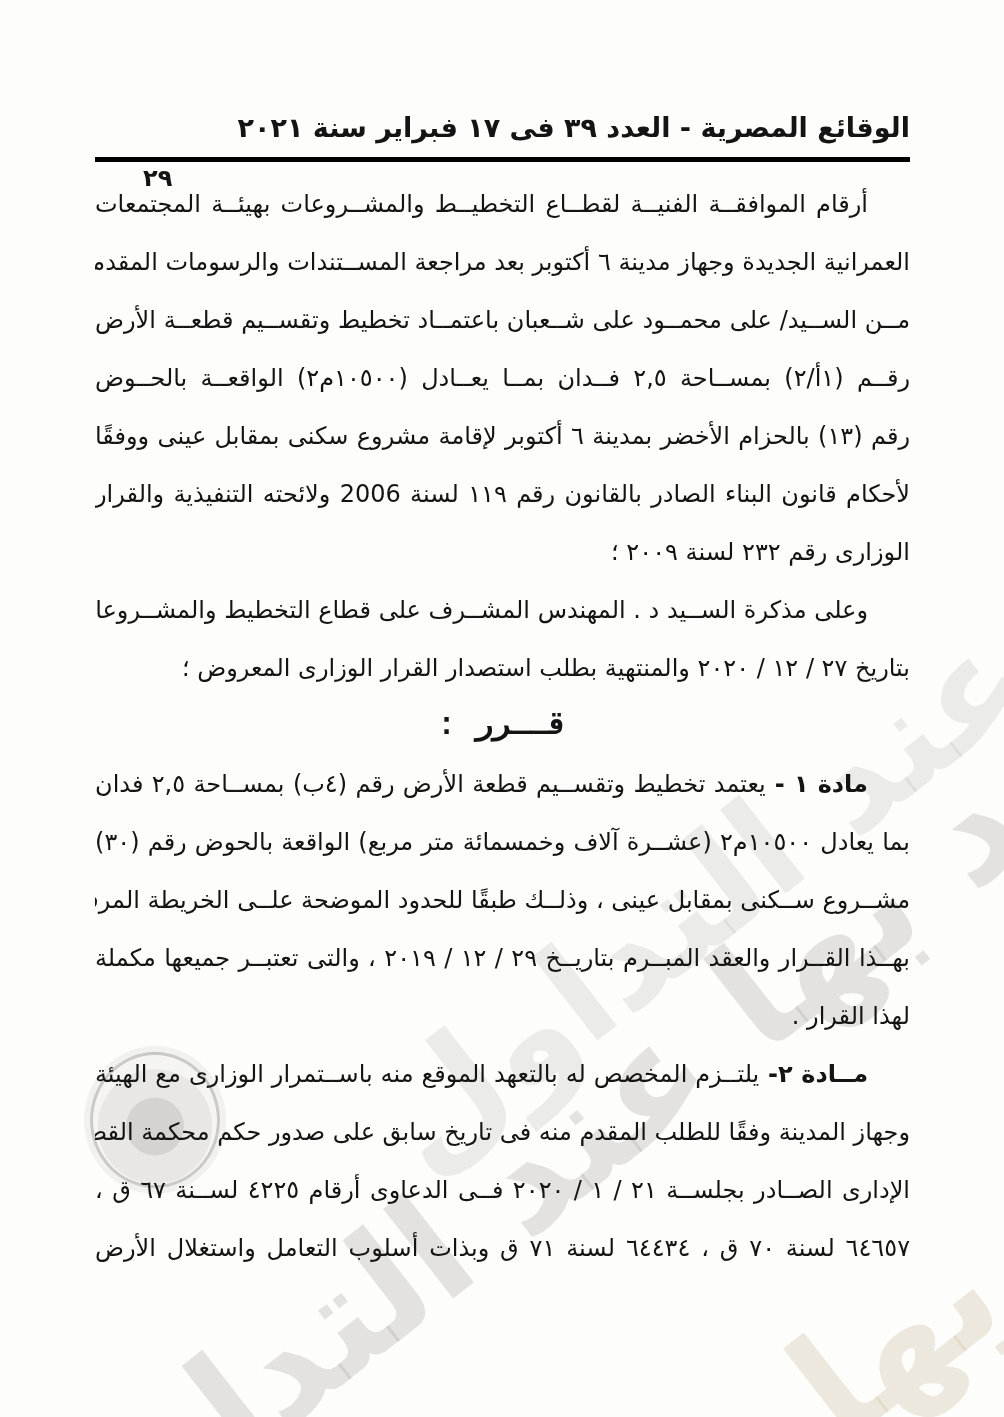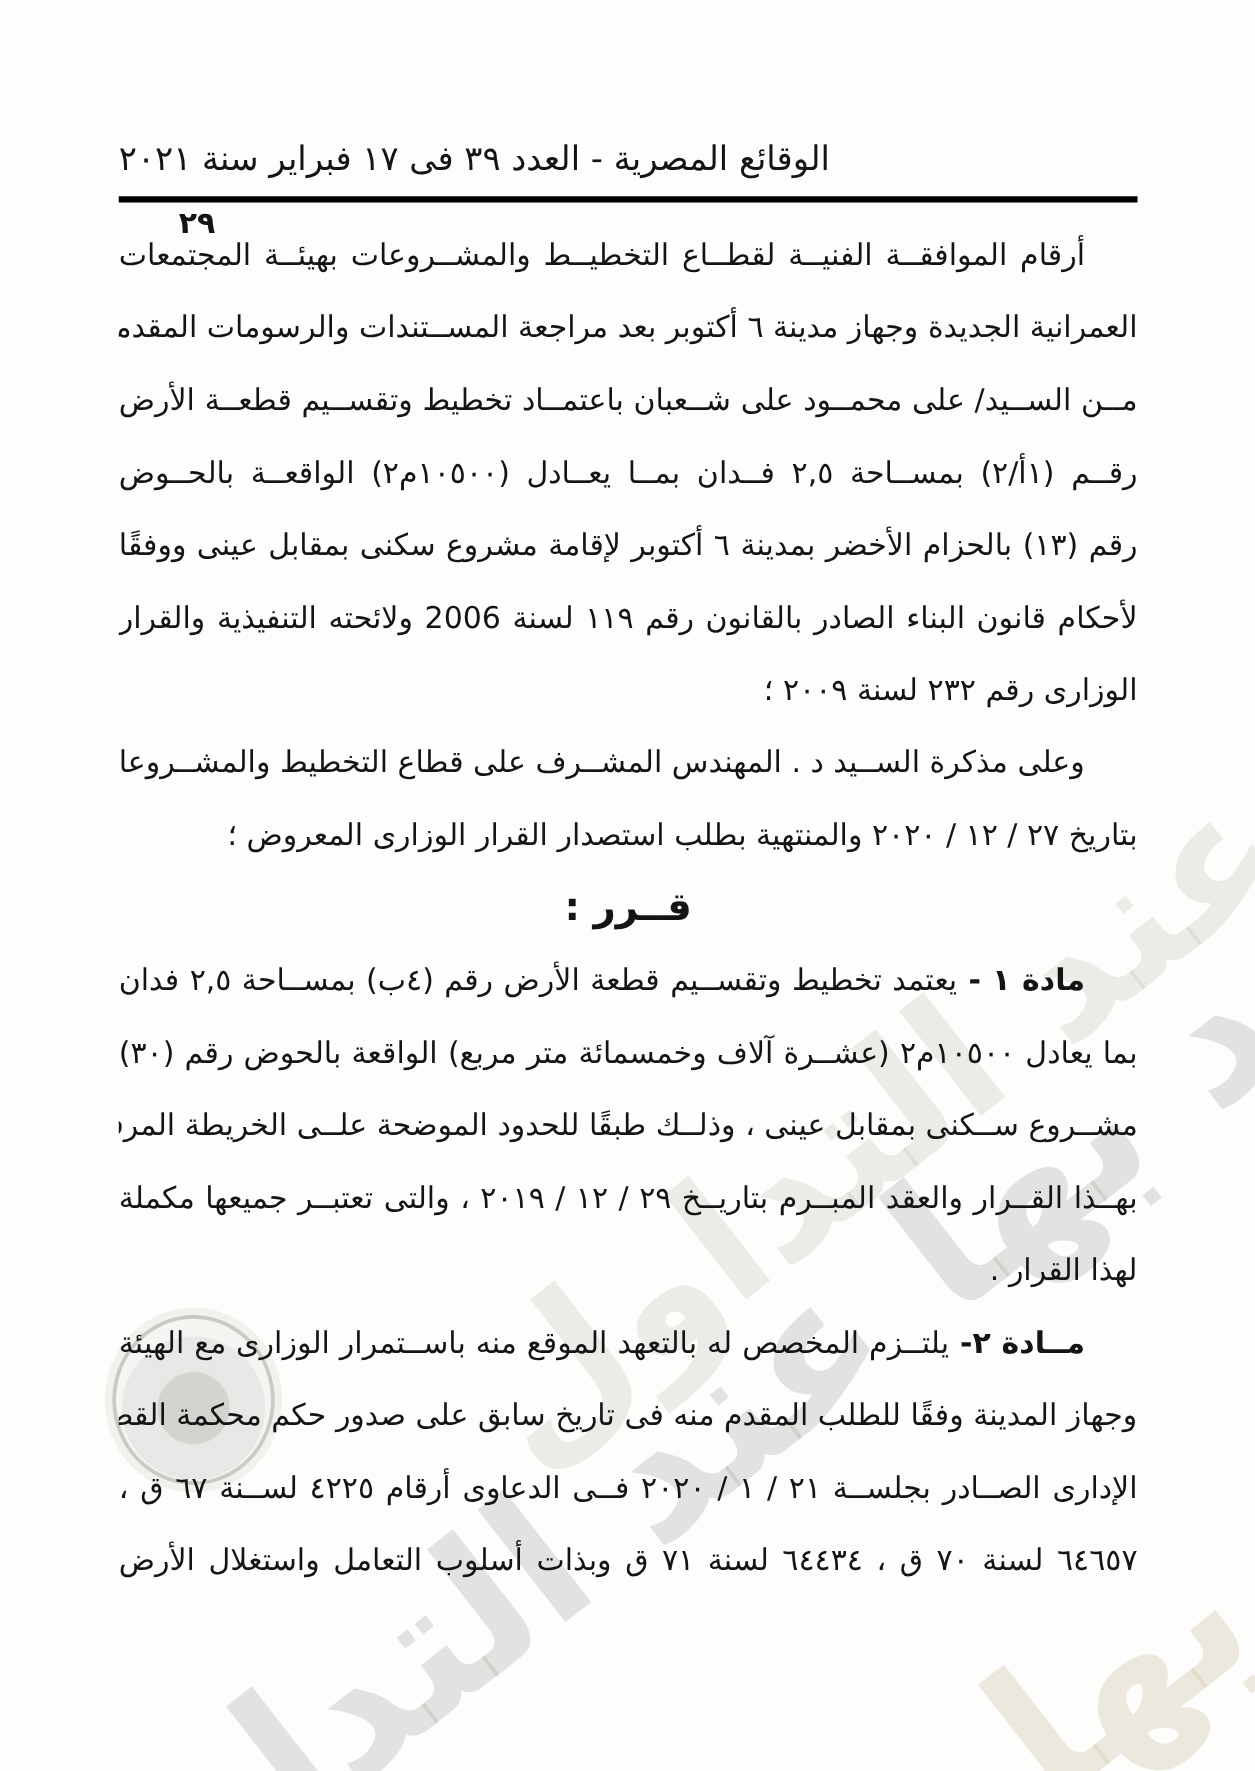--- a/index.html
+++ b/index.html
@@ -21,21 +21,21 @@
   .wm3{top:260px;left:120px;font-size:140px;color:rgba(175,172,165,0.22);transform:rotate(-38deg);}
   .wm-emblem{
     position:absolute;left:90px;top:1052px;width:124px;height:130px;border-radius:50%;
     border:3px solid rgba(150,148,140,0.45);
     background:radial-gradient(circle at 50% 55%, rgba(150,148,140,0.40) 0 30%, rgba(170,168,160,0.25) 31% 60%, rgba(200,198,190,0.15) 61% 100%);
     box-shadow:0 0 0 6px rgba(190,188,180,0.18);
   }
   
   .header-title{
     position:absolute;top:103px;right:94px;width:815px;height:50px;
-    text-align:left;font-size:27px;font-weight:normal;line-height:50px;
+    text-align:right;font-size:27px;font-weight:bold;line-height:50px;
   }
   .page-number{
     position:absolute;top:110px;left:143px;font-size:24px;font-weight:bold;line-height:40px;margin-top:48px;
   }
   .header-rule{
     position:absolute;top:157px;right:94px;width:815px;height:0;
     border-top:5px solid #000;
   }
   
   .doc-body{
@@ -43,21 +43,21 @@
     font-size:24px;direction:rtl;
   }
   .line{
     height:58px;line-height:58px;white-space:nowrap;overflow:hidden;
     text-align:justify;text-align-last:justify;
   }
   .line.indent{padding-right:42px;}
   .line.last{text-align:left;text-align-last:right;}
   .decree-heading{
     height:58px;line-height:58px;text-align:center;text-align-last:center;
-    font-size:31px;font-weight:bold;
+    font-size:31px;font-weight:bold;font-family:Liberation Mono, monospace;
   }
   .article-label{font-weight:bold;}
 </style>
 </head>
 <body>
 
 <div class="page">
 
   <div class="wm">
     <div class="wm-line wm3">صورة إلكترونية لا يعتد بها عند التداول</div>

